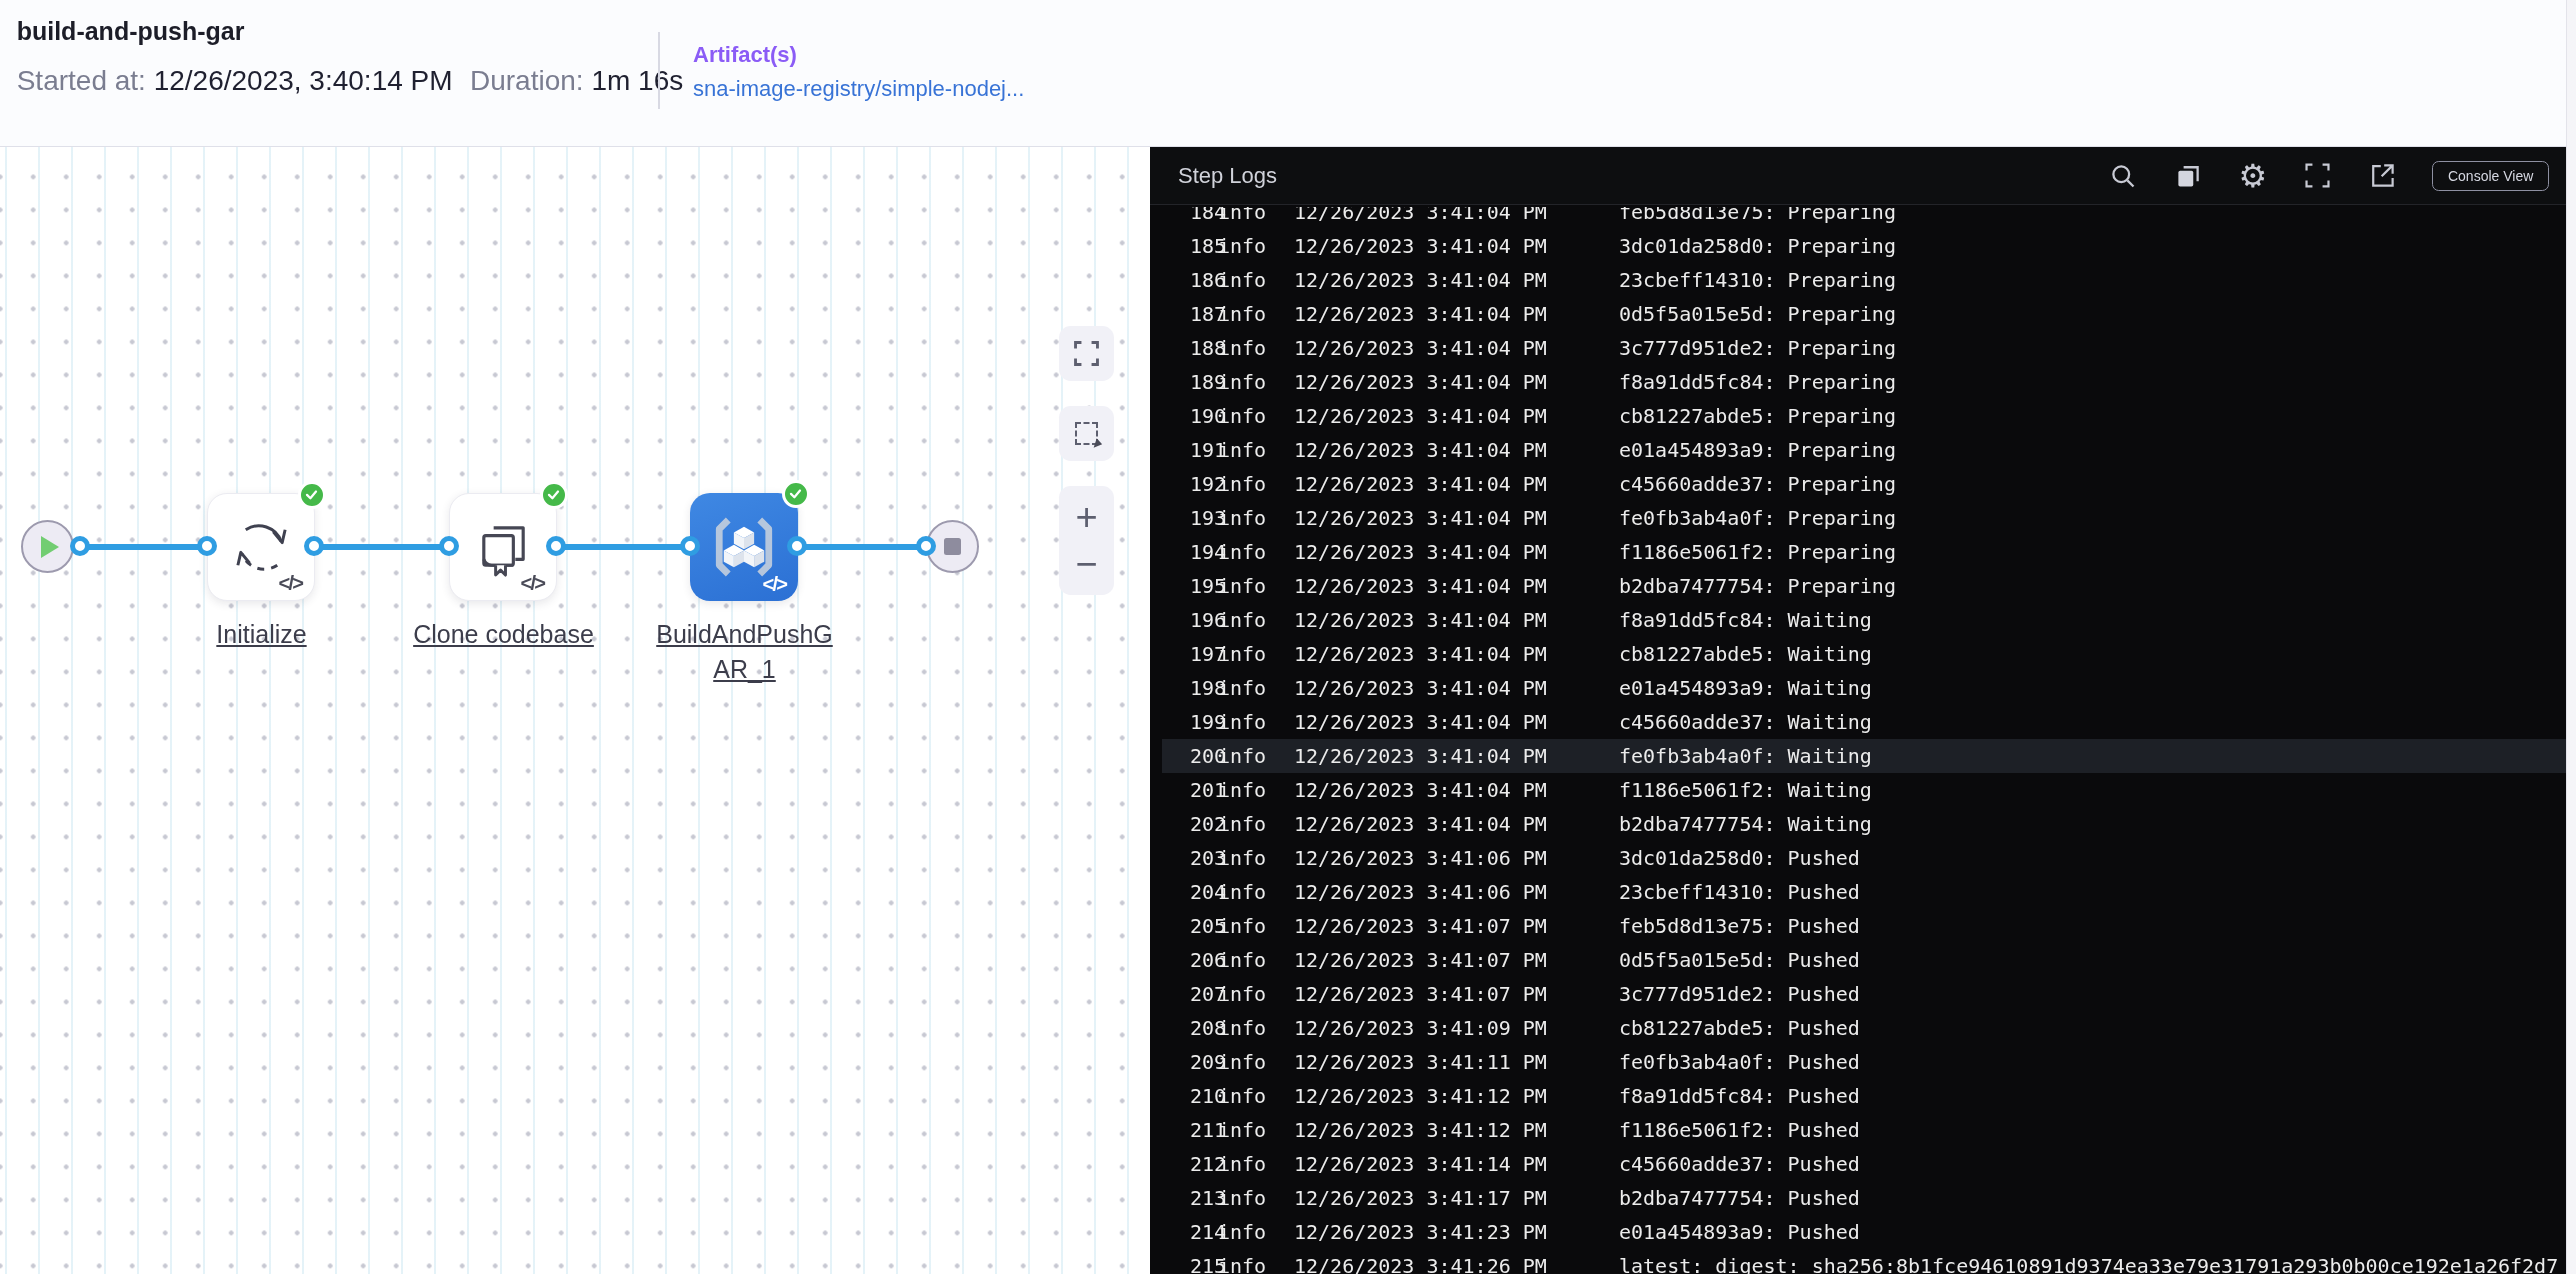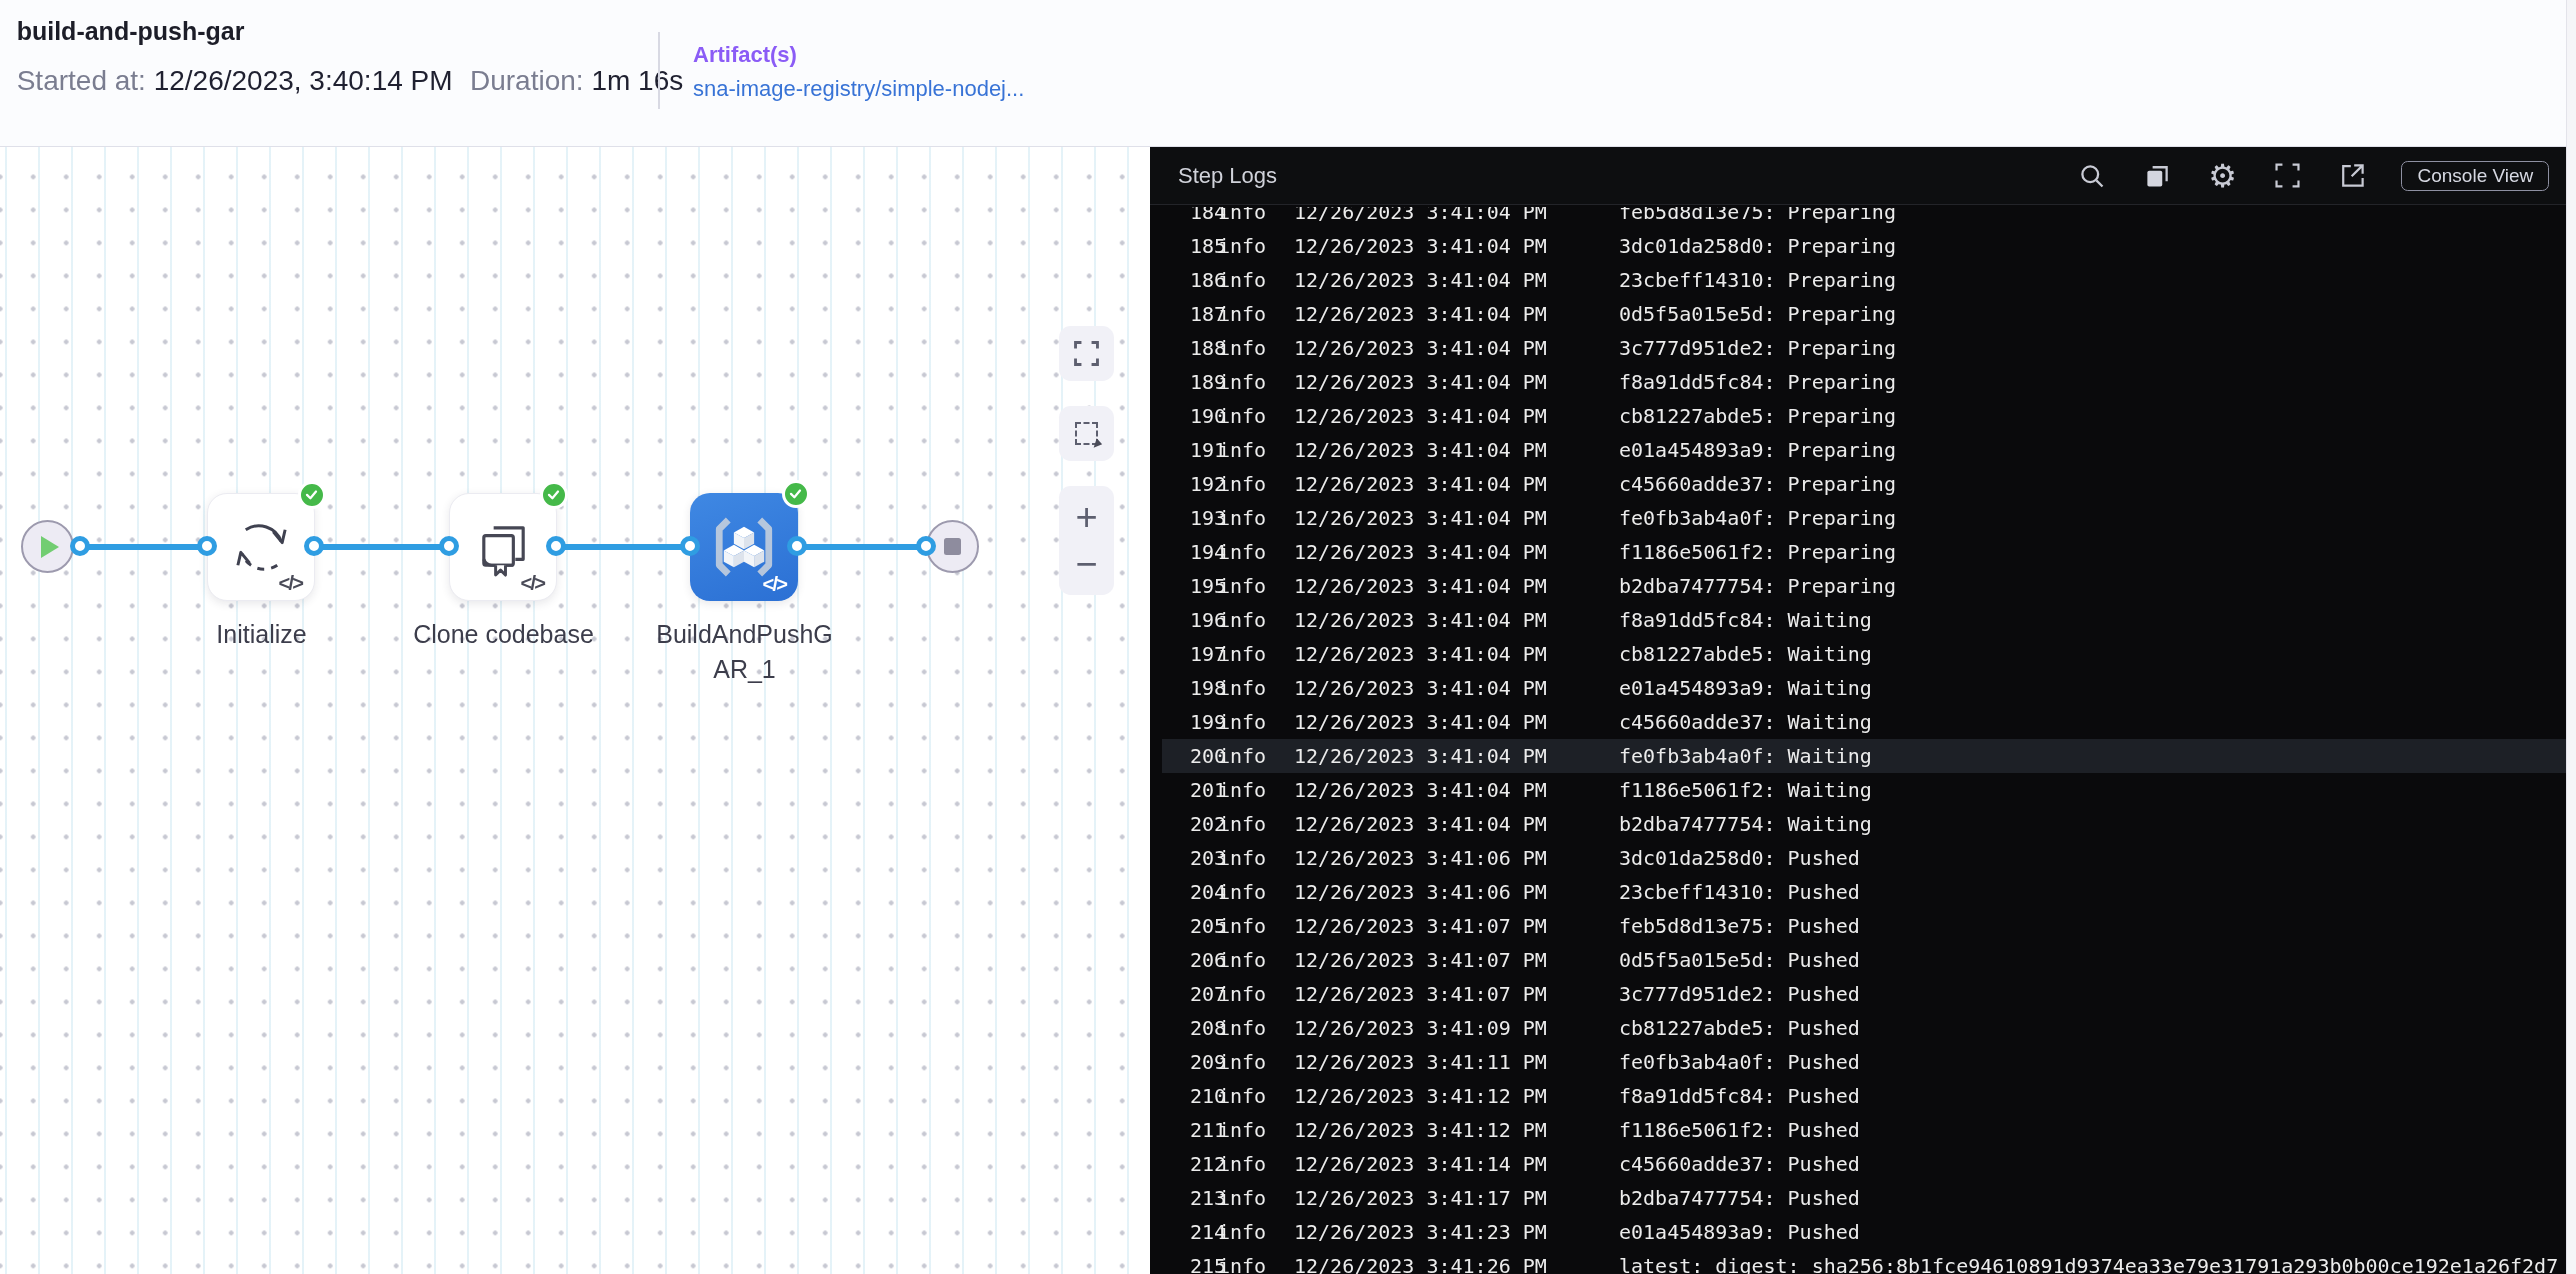--- a/index.html
+++ b/index.html
@@ -57,21 +57,21 @@
   .check-badge svg { width:15px; height:15px; }
 
   .code-glyph { position:absolute; right:11.7px; bottom:5px; font-size:20px; font-weight:700;
                 color:#4a4b58; letter-spacing:-1.7px; }
   .card-build .code-glyph { color:#ffffff; }
 
   .port { position:absolute; width:20px; height:20px; background:#ffffff;
           border:5px solid #2f9de2; border-radius:50%; z-index:4; }
 
   .step-label { position:absolute; top:470px; font-size:25px; color:#3c3d4b; text-align:center;
-                white-space:pre-line; line-height:35px; z-index:2; }
+                white-space:pre-line; line-height:35px; z-index:2;text-decoration:underline; }
   .label-initialize { left:153px; width:217px; }
   .label-clone { left:395px; width:217px; }
   .label-build { left:636px; width:217px; }
 
   
   .ctl-btn { position:absolute; left:1059px; width:55px; border-radius:11.7px; background:#f1f1f7;
              display:flex; flex-direction:column; align-items:center; justify-content:center;
              color:#5d5f6f; z-index:3; cursor:pointer; }
   .ctl-fit { top:179px; height:55px; }
   .ctl-select { top:259px; height:55px; }
@@ -87,21 +87,21 @@
                background:#0a0a0c; overflow:hidden; }
   .log-header { position:absolute; left:0; top:0; width:100%; height:58px; background:#0d0e10;
                 border-bottom:1.7px solid #232429; display:flex; align-items:center; z-index:2;gap:40px; }
   .log-title { margin-left:28px; font-size:22px; color:#d0d2da; }
   .log-actions { margin-left:auto; margin-right:16.7px; display:flex; align-items:center; gap:33px; }
   .icon-btn { width:32px; height:32px; display:flex; align-items:center; justify-content:center;
               cursor:pointer; }
   .icon-btn svg { stroke:#c8cad4; fill:none; stroke-width:2.6; }
   .gear-glyph { font-size:32px; color:#c8cad4; line-height:32px; }
   .console-btn { height:30px; padding:0 15px; border:1.7px solid #8e90a2; border-radius:6.7px;
-                 display:flex; align-items:center; font-size:19px; color:#d6d8e2; cursor:pointer; }
+                 display:flex; align-items:center; font-size:14px; color:#d6d8e2; cursor:pointer; }
 
   .log-body { position:absolute; left:12px; top:60px; width:100%; height:1067px; overflow:hidden; }
   .log-rows { margin-top:-11.7px; }
   .log-row { display:flex; height:34px; align-items:center;
              font-family:"DejaVu Sans Mono", monospace; font-size:20px; color:#ececec;
              white-space:pre; }
   .log-row.highlight { background:#1d2026; }
   .col-num  { width:56px; padding-left:28px; flex:none; }
   .col-lvl  { width:76px; flex:none; }
   .col-time { width:325px; flex:none; }

